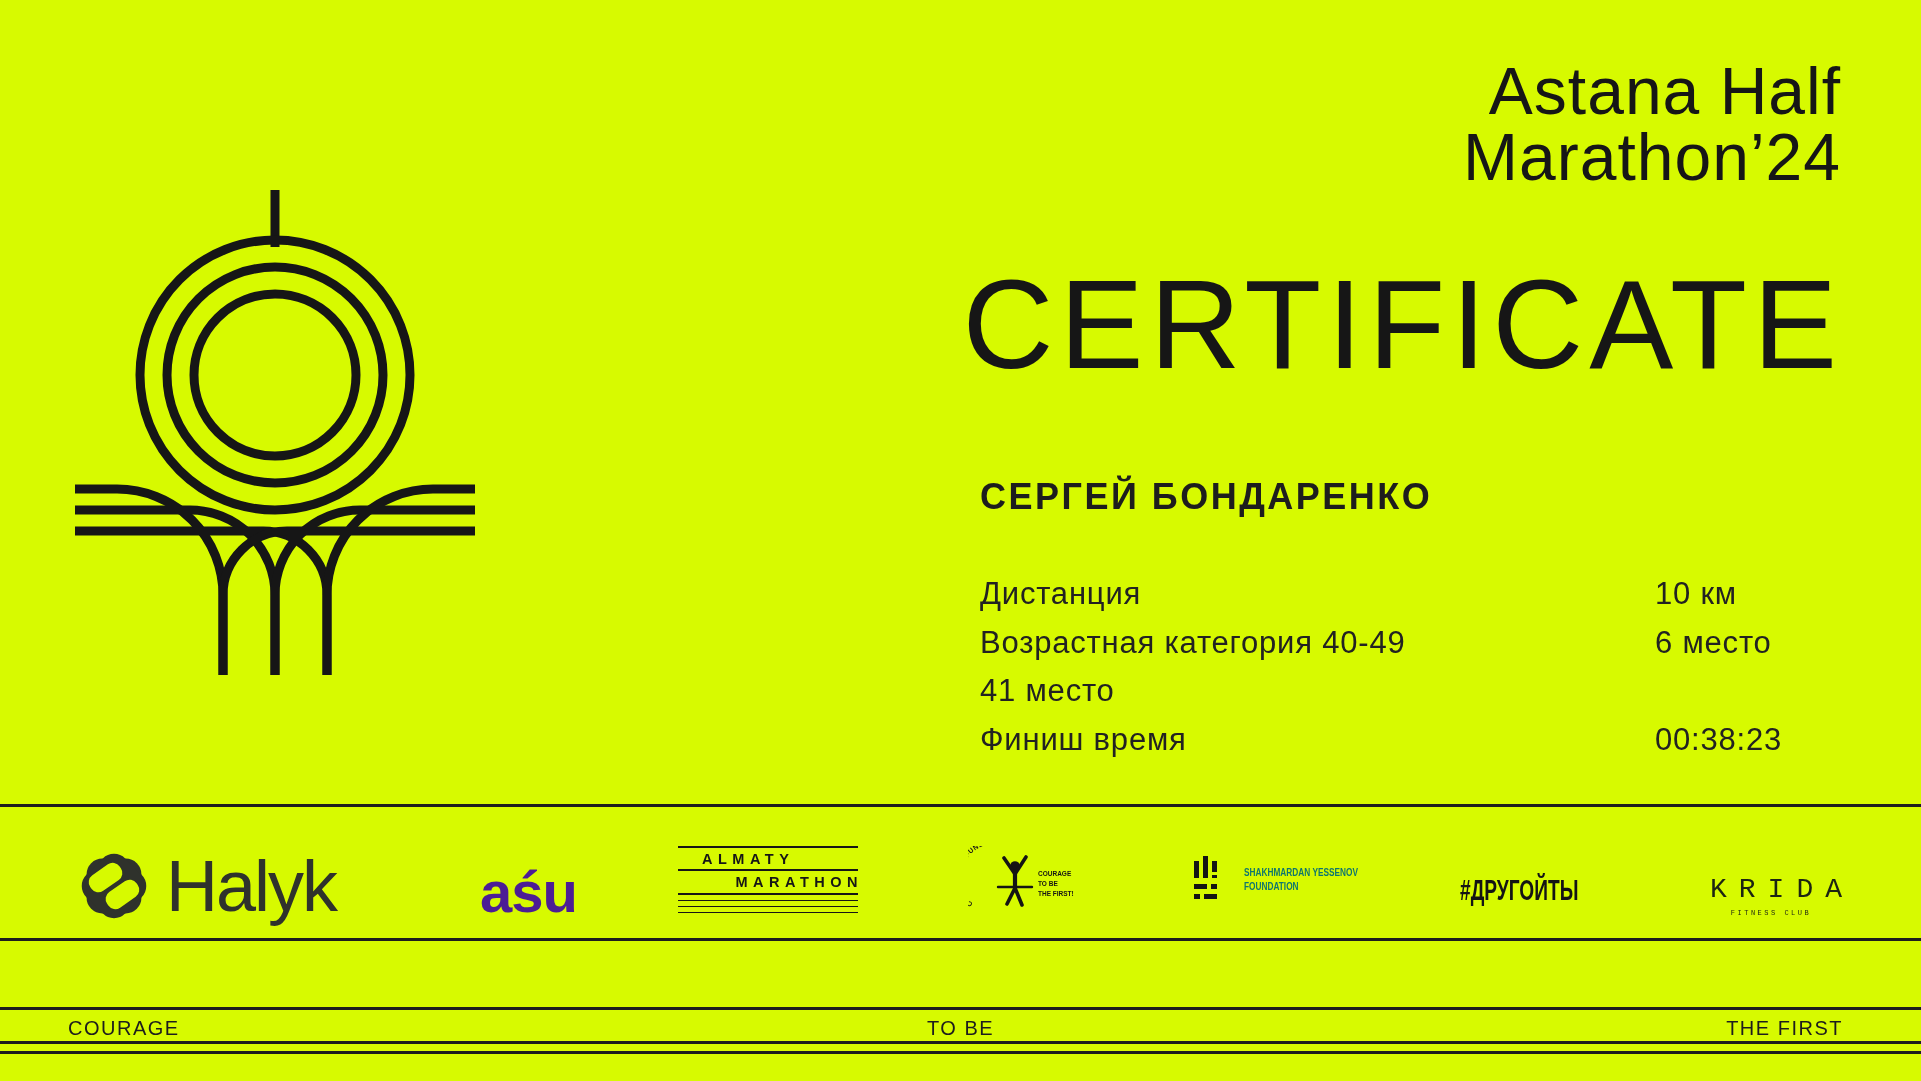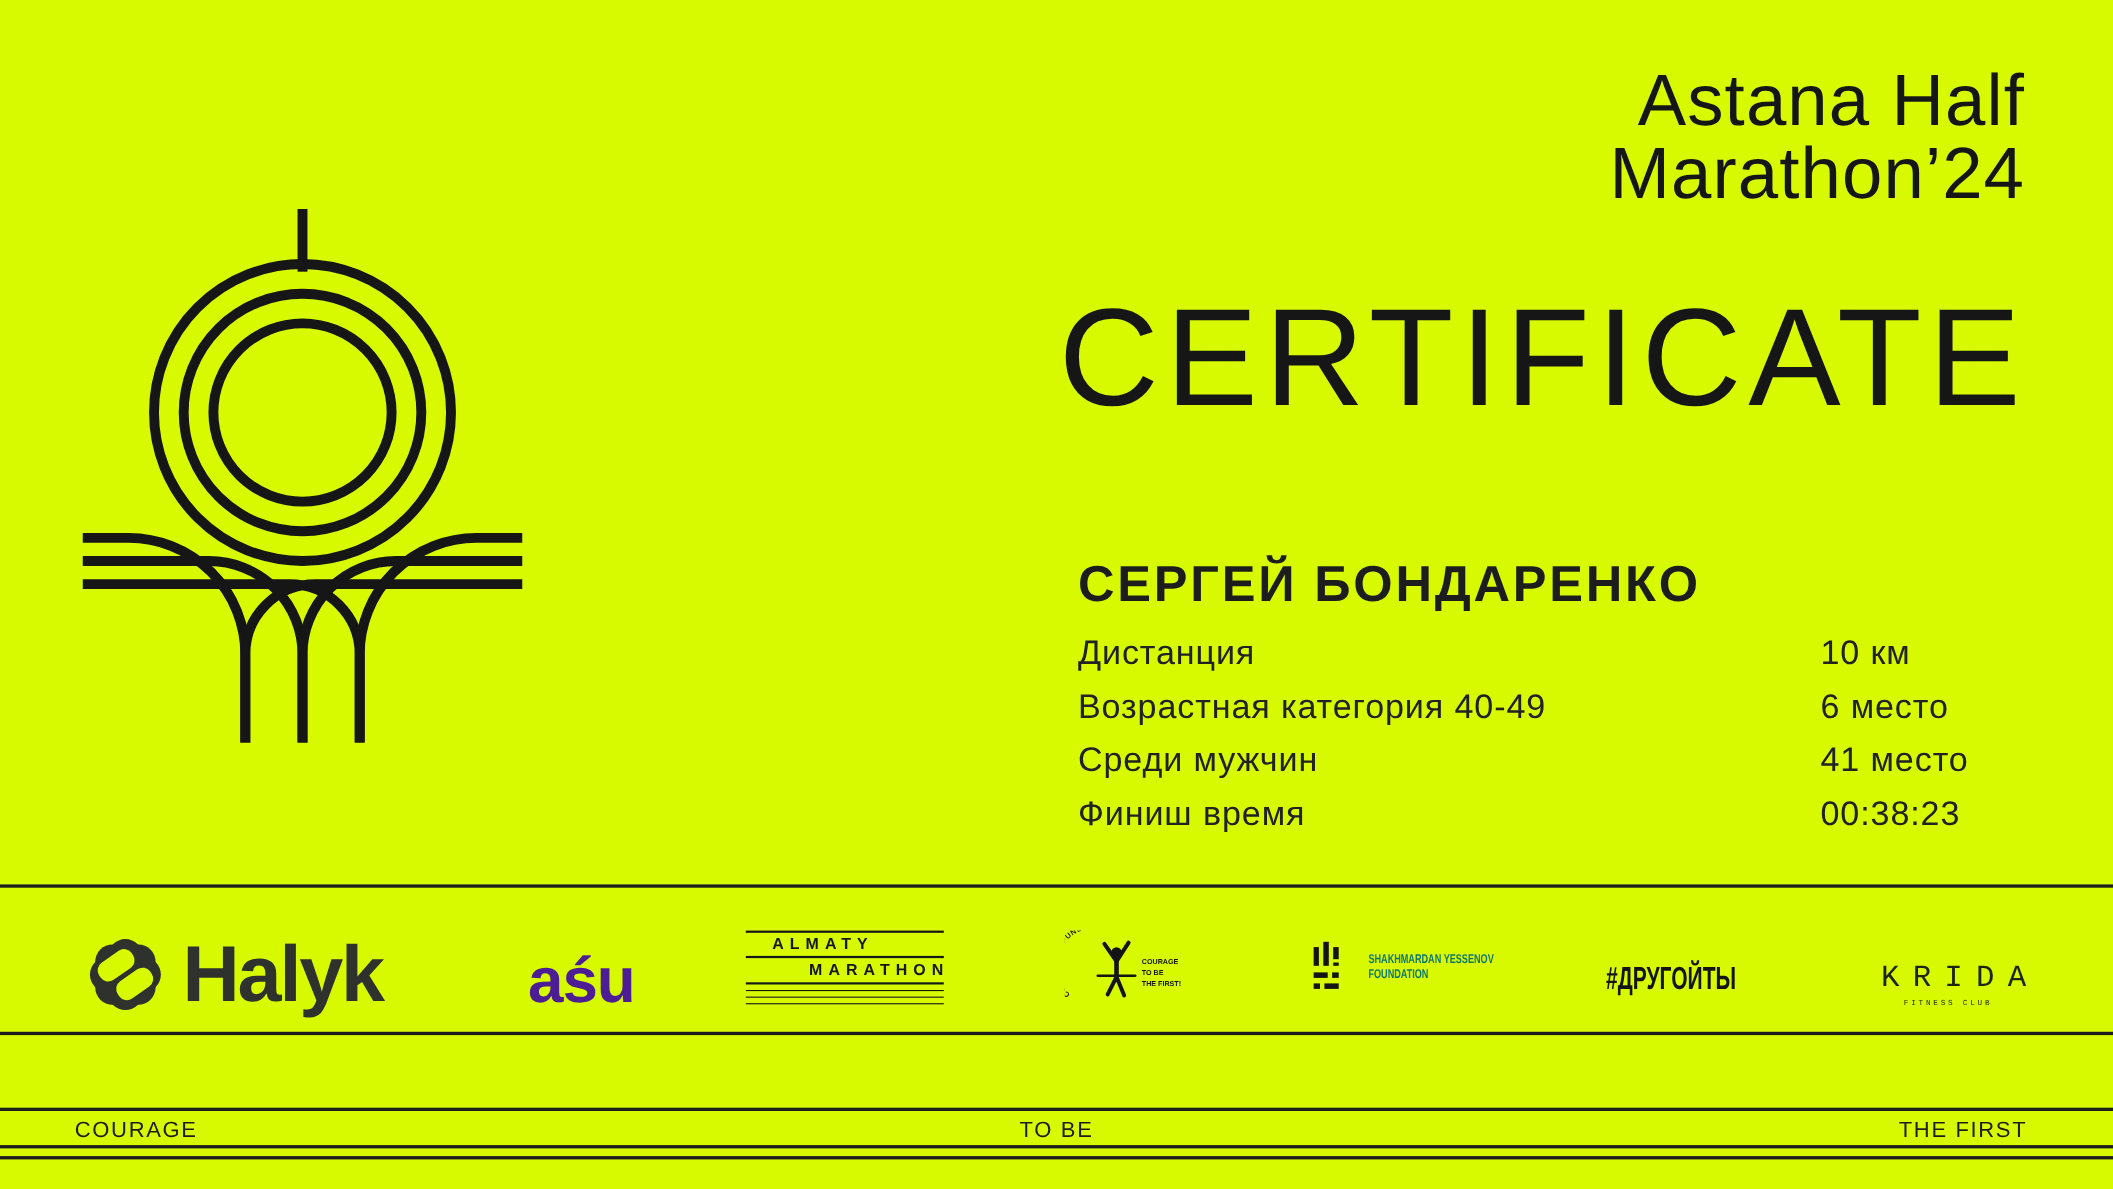--- a/index.html
+++ b/index.html
@@ -12,36 +12,36 @@
   .event-title{
     position:absolute;top:58px;right:80px;text-align:right;
     font-size:66px;line-height:1.0;font-weight:500;letter-spacing:1px;color:#161616;
   }
   .heading{
     position:absolute;top:262px;right:78px;
     font-size:126px;font-weight:500;letter-spacing:6px;line-height:1;color:#161616;white-space:nowrap;
   }
   
   .name{
-    position:absolute;left:980px;top:503px;
-    font-size:46px;font-weight:700;letter-spacing:2.5px;color:#1d1d1d;white-space:nowrap;
+    position:absolute;left:980px;top:476px;
+    font-size:36px;font-weight:700;letter-spacing:2.5px;color:#1d1d1d;white-space:nowrap;
   }
   .details{position:absolute;left:980px;top:570px;width:880px;}
   .detail-row{
     display:grid;grid-template-columns:675px 1fr;align-items:center;
     height:48.5px;font-size:31px;letter-spacing:0.8px;color:#222;
   }
   
   .rule{position:absolute;left:0;width:100%;height:3px;background:#1d1d1d;}
   .rule-1{top:804px}.rule-2{top:938px}.rule-3{top:1007px}.rule-4{top:1041px}.rule-5{top:1051px}
   
   .mark{position:absolute;left:75px;top:185px;}
   
   .halyk{position:absolute;left:76px;top:845px;height:82px;display:flex;align-items:center;gap:14px;color:#2F322C;}
-  .halyk-word{font-size:72px;font-weight:700;letter-spacing:-2px;line-height:1;}
+  .halyk-word{font-size:72px;font-weight:400;letter-spacing:-2px;line-height:1;}
   .asu{position:absolute;left:480px;top:856px;height:70px;display:flex;align-items:center;
        font-size:58px;font-weight:700;letter-spacing:-1px;color:#4c1d95;}
   .almaty{position:absolute;left:678px;top:846px;width:180px;color:#161616;}
   .am-rule{border-top:2px solid #161616;height:0;}
   .am-thin{border-top:1.5px solid #161616;height:0;margin-top:5px;}
   .am-l1{font-size:14.5px;font-weight:700;letter-spacing:5.5px;padding:3px 0 2px 24px;}
   .am-l2{font-size:14.5px;font-weight:700;letter-spacing:5.5px;padding:3px 0;text-align:right;margin-right:-5px;}
   .fund{position:absolute;left:968px;top:846px;}
   .yessenov{position:absolute;left:1194px;top:856px;display:flex;align-items:center;gap:24px;color:#0f766e;}
   .yes-text{transform:scaleX(0.72);transform-origin:left center;
@@ -87,21 +87,20 @@
   <div class="details">
     <div class="detail-row">
       <span>Дистанция</span>
       <span>10 км</span>
     </div>
     <div class="detail-row">
       <span>Возрастная категория 40-49</span>
       <span>6 место</span>
     </div>
     <div class="detail-row">
-      <span>Среди мужчин</span>
       <span>41 место</span>
     </div>
     <div class="detail-row">
       <span>Финиш время</span>
       <span>00:38:23</span>
     </div>
   </div>
 
   <div class="rule rule-1"></div>
   <div class="rule rule-2"></div>

